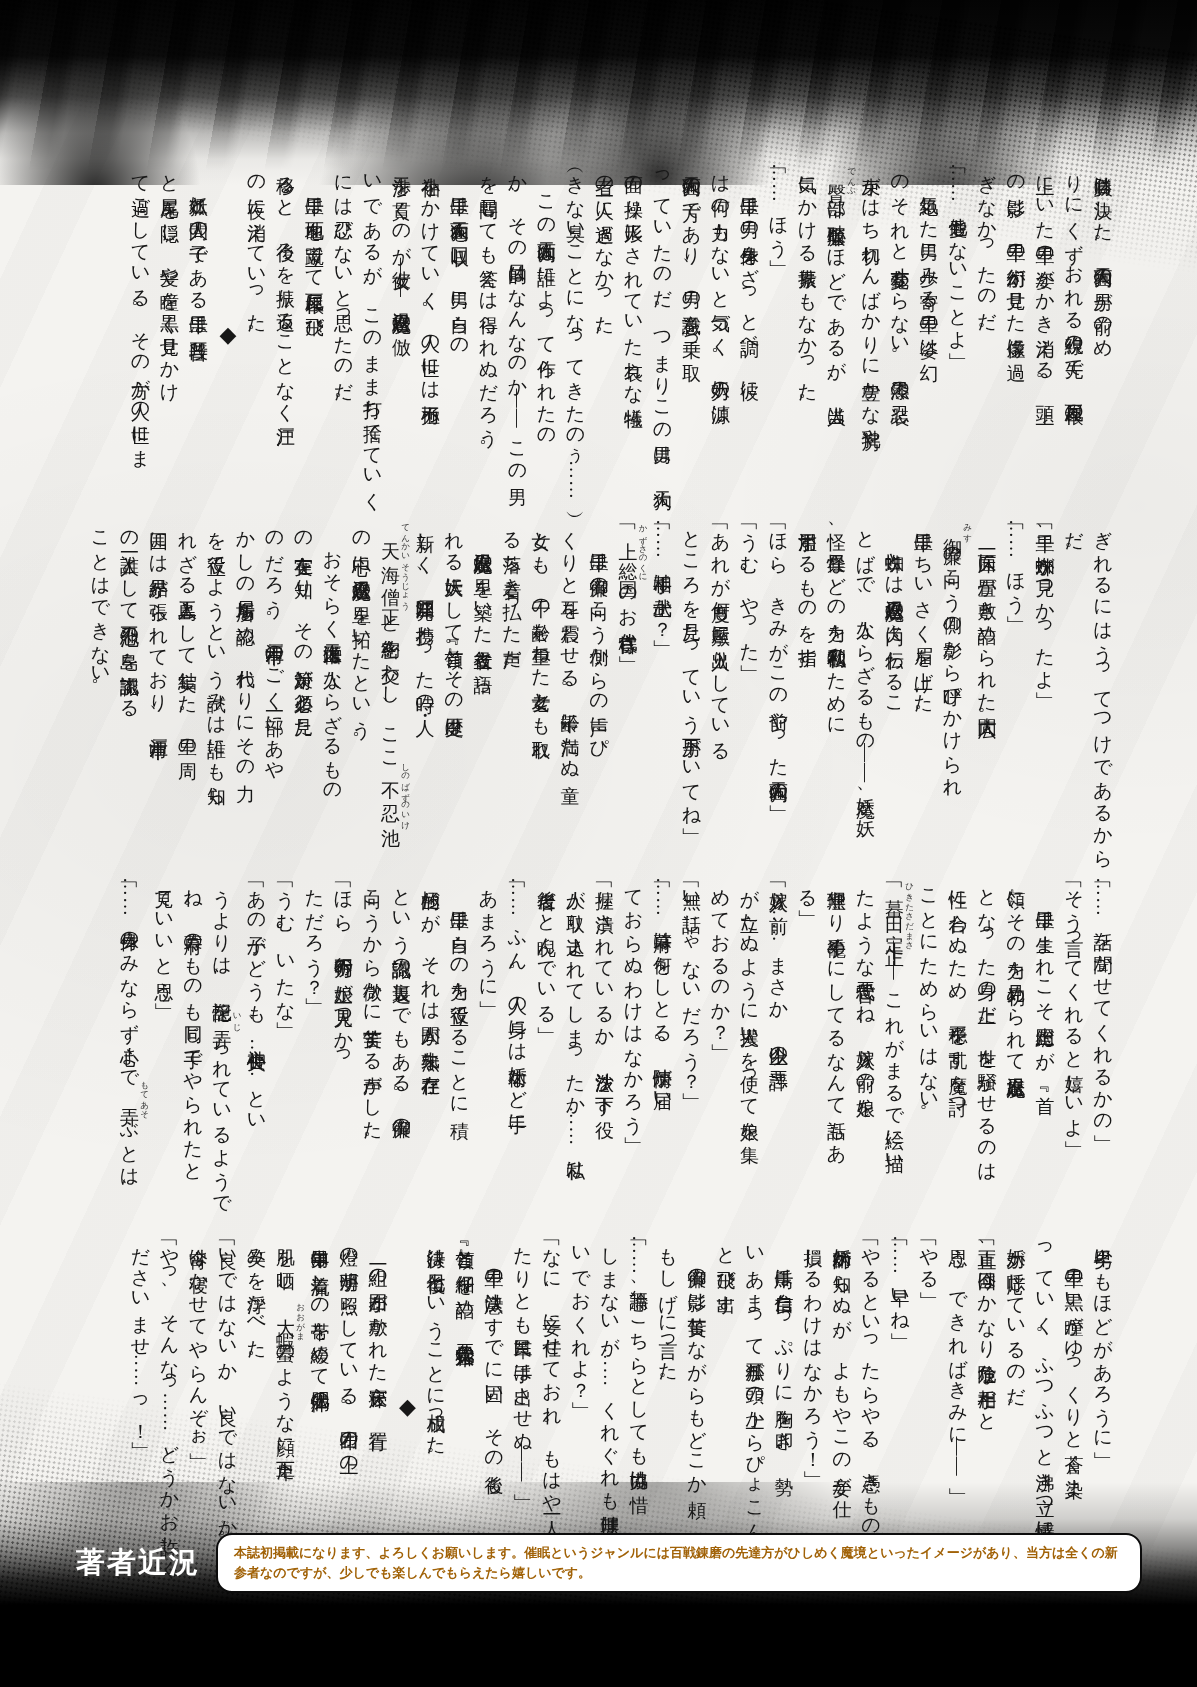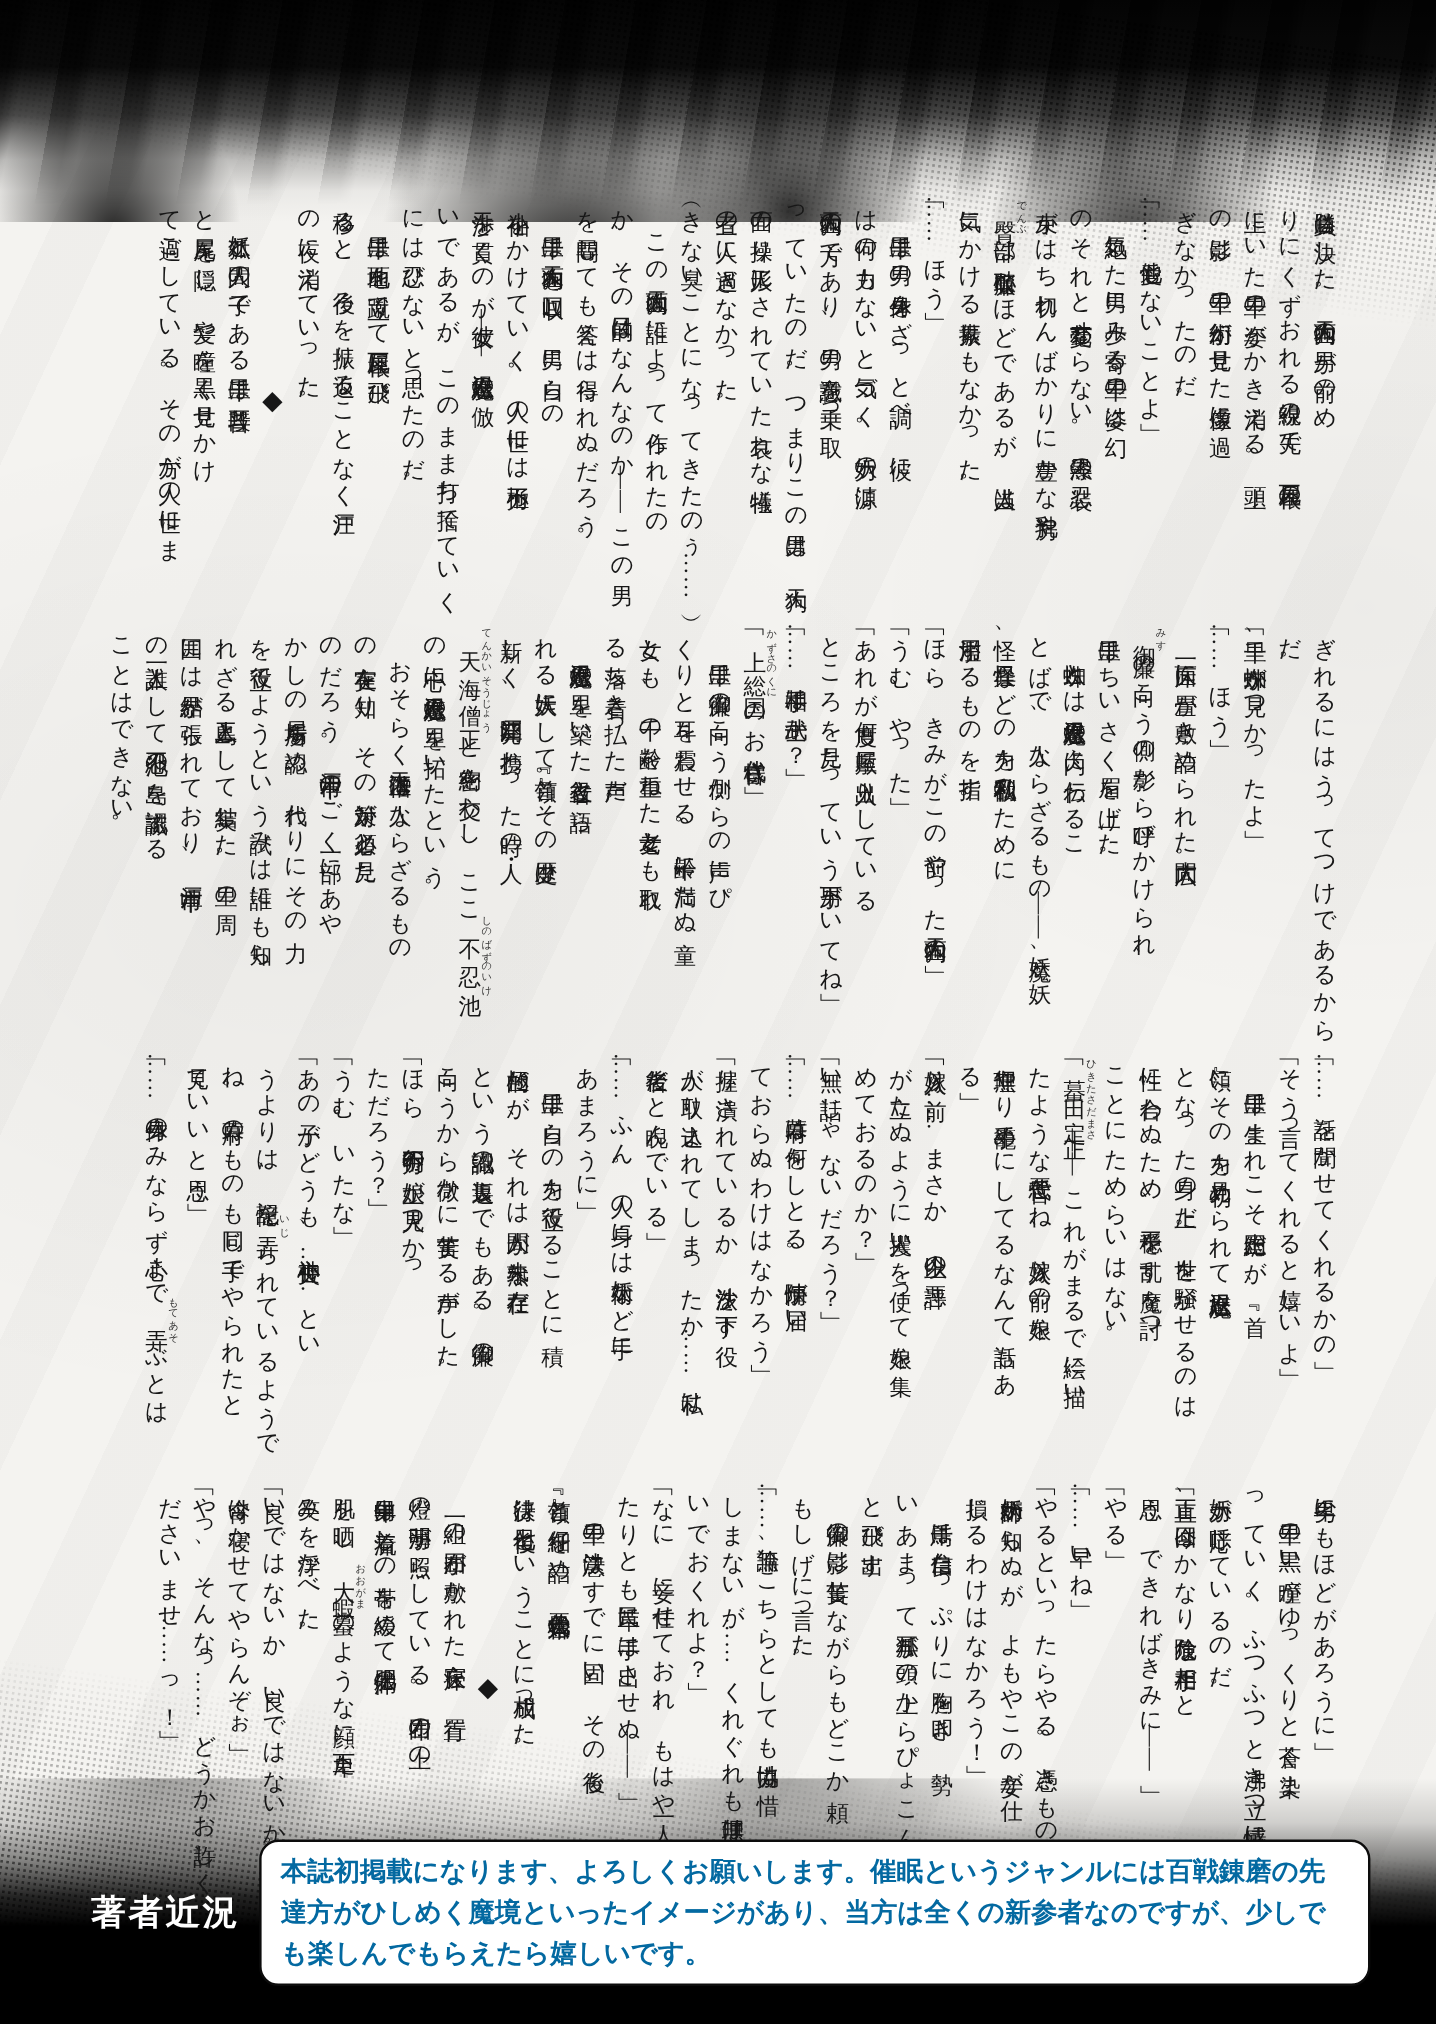--- a/index.html
+++ b/index.html
@@ -85,21 +85,21 @@
   .footer-label{
     color:#fff;font-size:29px;font-weight:bold;
     font-family:"Liberation Sans","DejaVu Sans",sans-serif;
     white-space:nowrap;padding:10px 2px 10px 14px;
     letter-spacing:2px;
   }
   .footer-box{
     background:#fff;border:2px solid #0c0c0c;border-radius:16px;
     padding:8px 16px;width:905px;
     font-family:Liberation Sans, sans-serif;
-    font-size:22px;font-weight:bold;line-height:1.55;color:#0369a1;
+    font-size:13px;font-weight:bold;line-height:1.55;color:#a16207;
   }
 </style>
 </head>
 <body>
 
 <div id="page">
 
   <div class="art-top">
     <div class="base"></div>
     <div class="streaks"></div>

